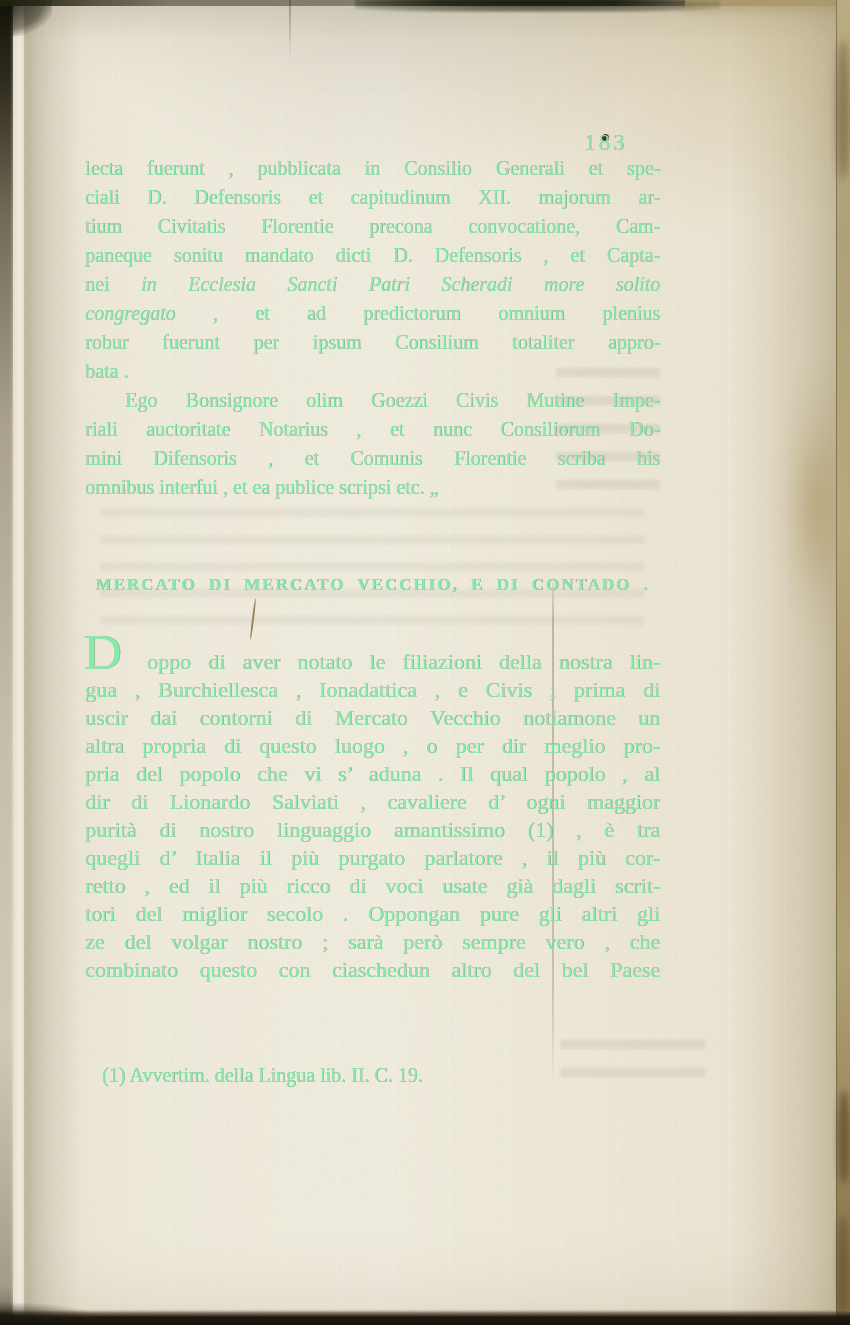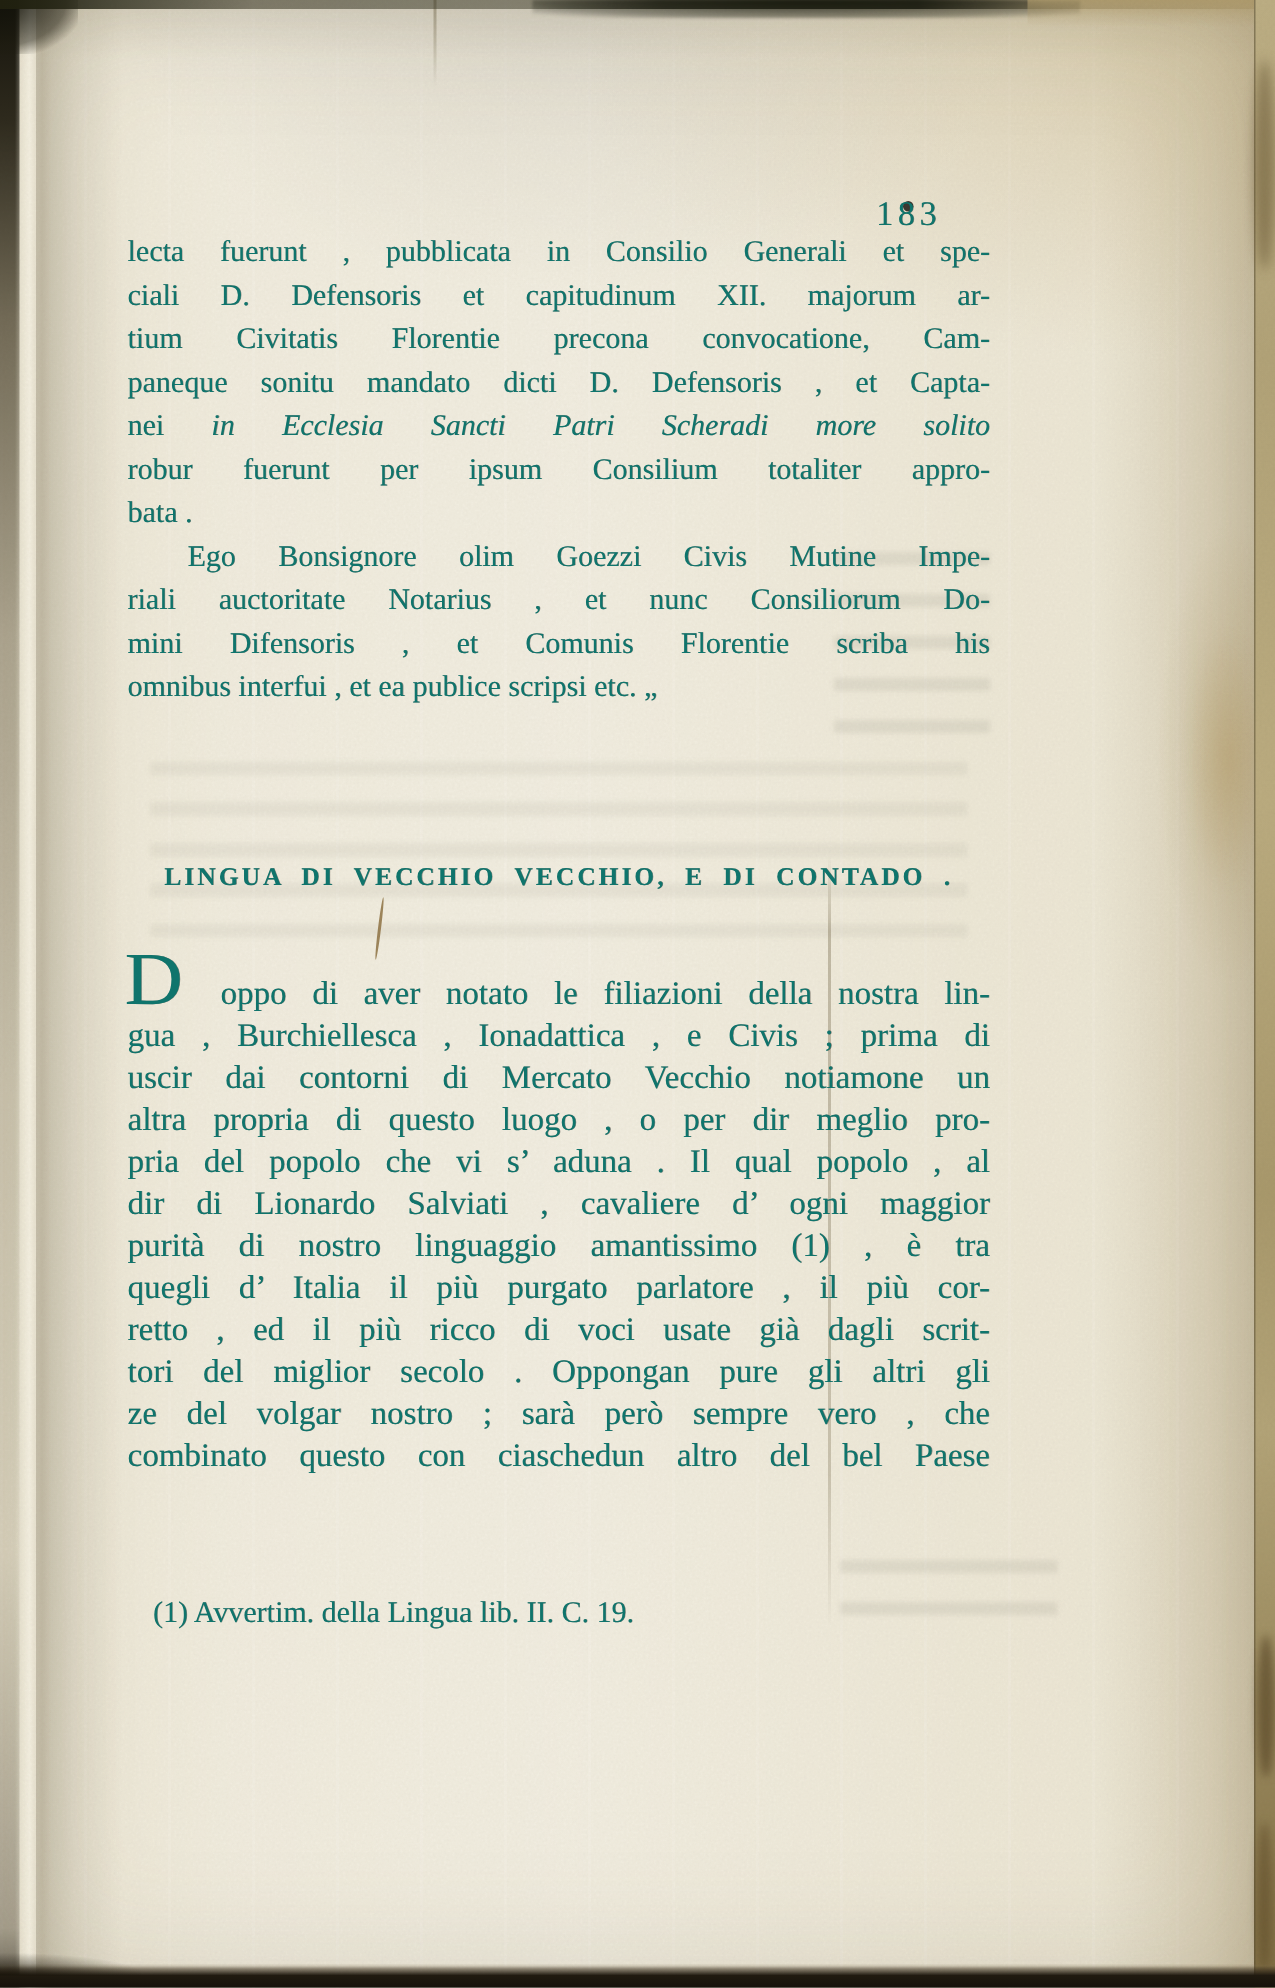--- a/index.html
+++ b/index.html
@@ -57,21 +57,21 @@
   .crease{position:absolute;left:552px;top:570px;width:2px;height:515px;
     background:linear-gradient(180deg, transparent, rgba(125,112,82,.4) 10%, rgba(125,112,82,.32) 80%, transparent);}
   .crease-top{position:absolute;left:289px;top:0;width:2px;height:58px;
     background:linear-gradient(180deg, rgba(110,100,70,.5), transparent);}
   .fiber{position:absolute;left:252px;top:598px;width:2px;height:42px;background:#8a6b3a;
     border-radius:50%;transform:rotate(7deg);opacity:.8;}
   .ink-dot{position:absolute;left:602px;top:134px;width:7px;height:7px;border-radius:50%;
     background:#1e1a14;opacity:.85;}
 
   
-  .txt{position:absolute;color:#0f766e;text-shadow:.35px 0 0 rgba(52,48,42,.5);z-index:3;}
+  .txt{position:absolute;color:#86efac;text-shadow:.35px 0 0 rgba(52,48,42,.5);z-index:3;}
   #block-upper{left:85px;top:154px;width:575px;font-size:20px;line-height:29px;}
   #block-lower{left:85px;top:648px;width:575px;font-size:22px;line-height:28px;}
   .tline{text-align:justify;text-align-last:justify;white-space:nowrap;}
   .tline.tlast{text-align-last:left;}
   .tline.tindent{padding-left:40px;}
   .tline.tdrop{padding-left:62px;}
   .ital{font-style:italic;}
   .dropcap{position:absolute;left:-2px;top:-12px;font-size:50px;line-height:32px;
     letter-spacing:0;transform:scaleX(1.08);transform-origin:left bottom;}
   #page-number{left:584px;top:130px;font-size:23px;letter-spacing:3px;}
@@ -113,32 +113,33 @@
 
   <div id="page-number" class="txt">183</div>
 
   <div id="block-upper" class="txt">
     <div>
         <div class="tline"><span>lecta fuerunt , pubblicata in Consilio Generali et spe-</span></div>
         <div class="tline"><span>ciali D. Defensoris et capitudinum XII. majorum ar-</span></div>
         <div class="tline"><span>tium Civitatis Florentie precona convocatione, Cam-</span></div>
         <div class="tline"><span>paneque sonitu mandato dicti D. Defensoris , et Capta-</span></div>
         <div class="tline"><span>nei </span><span class="ital">in Ecclesia Sancti Patri Scheradi more solito</span></div>
+        <div class="tline"><span class="ital">congregato </span><span>, et ad predictorum omnium plenius</span></div>
         <div class="tline"><span>robur fuerunt per ipsum Consilium totaliter appro-</span></div>
         <div class="tline tlast"><span>bata .</span></div>
       </div>
     <div>
         <div class="tline tindent"><span>Ego Bonsignore olim Goezzi Civis Mutine Impe-</span></div>
         <div class="tline"><span>riali auctoritate Notarius , et nunc Consiliorum Do-</span></div>
         <div class="tline"><span>mini Difensoris , et Comunis Florentie scriba his</span></div>
         <div class="tline tlast"><span>omnibus interfui , et ea publice scripsi etc. „</span></div>
       </div>
   </div>
 
-  <div id="section-heading" class="txt">LINGUA DI VECCHIO VECCHIO, E DI CONTADO .</div>
+  <div id="section-heading" class="txt">MERCATO DI MERCATO VECCHIO, E DI CONTADO .</div>
 
   <div id="block-lower" class="txt">
     <span class="dropcap">D</span>
     <div>
         <div class="tline tdrop"><span>oppo di aver notato le filiazioni della nostra lin-</span></div>
         <div class="tline"><span>gua , Burchiellesca , Ionadattica , e Civis ; prima di</span></div>
         <div class="tline"><span>uscir dai contorni di Mercato Vecchio notiamone un</span></div>
         <div class="tline"><span>altra propria di questo luogo , o per dir meglio pro-</span></div>
         <div class="tline"><span>pria del popolo che vi s’ aduna . Il qual popolo , al</span></div>
         <div class="tline"><span>dir di Lionardo Salviati , cavaliere d’ ogni maggior</span></div>

